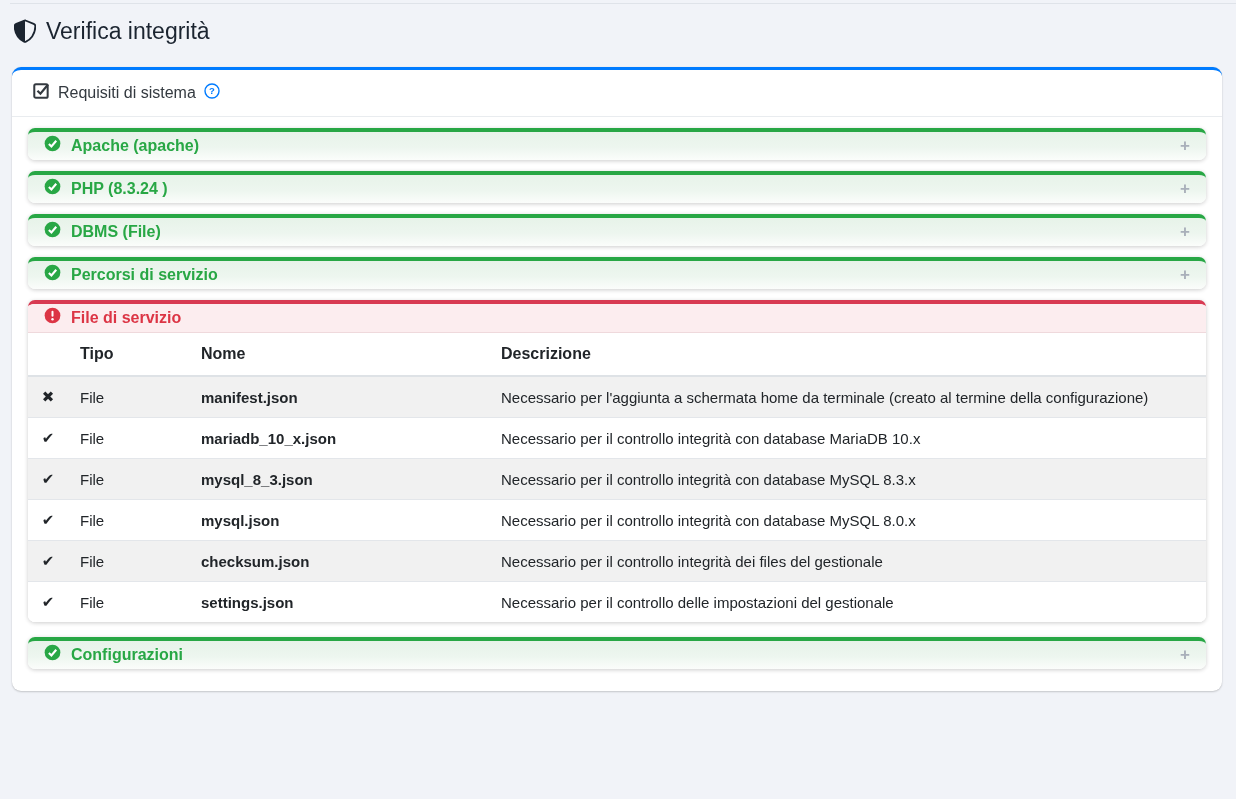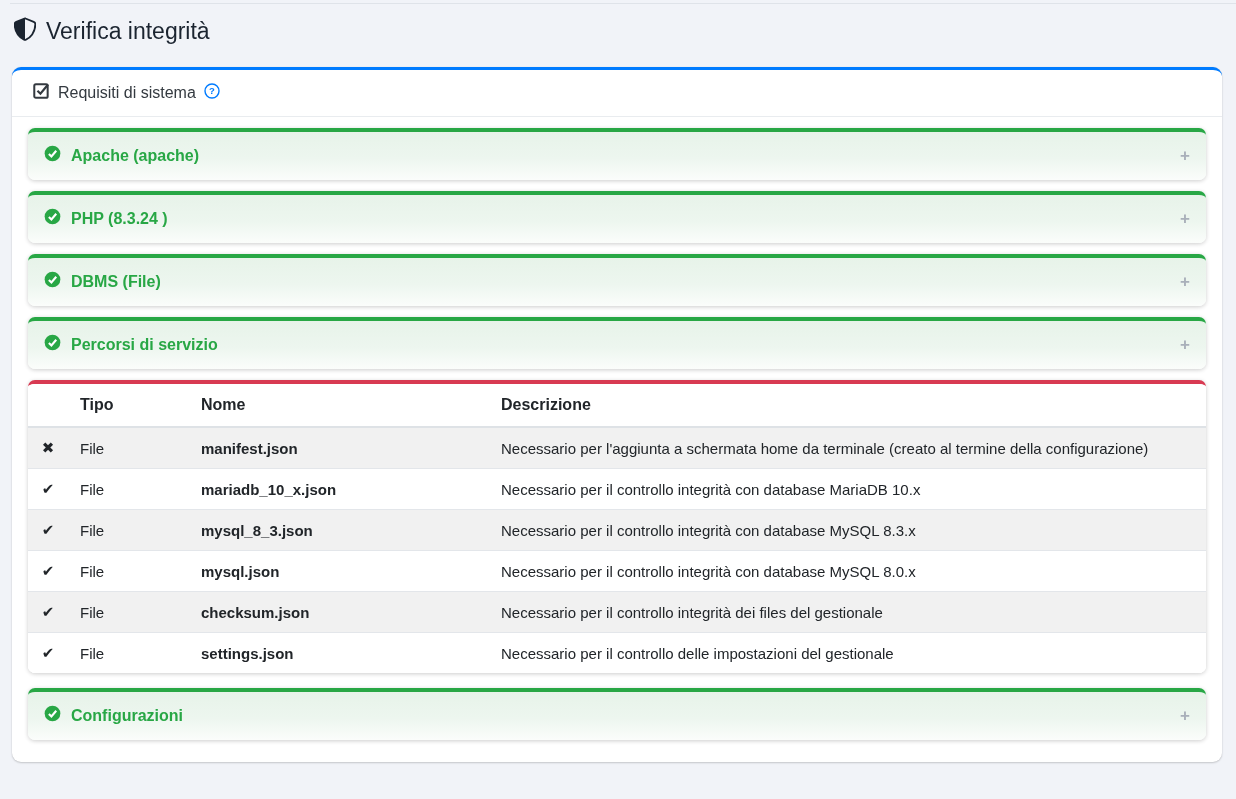--- a/index.html
+++ b/index.html
@@ -9,21 +9,21 @@
     font-family: "Liberation Sans", "DejaVu Sans", sans-serif;
     color: #212529;
   }
   .top-hairline {
     height: 4px;
     margin-left: 10px;
     border-bottom: 1px solid #dfe3e9;
   }
   
   .page-title {
-    display: flex; align-items: flex-start; gap: 10px;
+    display: flex; align-items: center; gap: 10px;
     margin: 13px 0 0 14px;
     font-size: 23px; line-height: 28px;
     color: #1b2430;
   }
   .page-title svg { display: block; }
   
   .main-card {
     margin: 22px 14px 0 12px;
     background: #fff;
     border-top: 3px solid #007bff;
@@ -42,21 +42,21 @@
   .req-panel {
     border-radius: 7px;
     border-top: 4px solid #28a745;
     box-shadow: 0 1px 4px rgba(0,0,0,.20);
     margin-bottom: 11px;
     background: linear-gradient(180deg, #e7f3e9 0%, #edf6ef 55%, #fbfdfb 100%);
     overflow: hidden;
   }
   .req-panel .panel-header {
     display: flex; align-items: center; gap: 10px;
-    padding: 13px 16px;
+    padding: 3px 16px;
     font-size: 16px; line-height: 20px; font-weight: bold;
     color: #28a745;
     cursor: pointer;
     text-align: right;
   }
   .req-panel.danger {
     border-top-color: #d83a52;
     background: #fff;
   }
   .req-panel.danger .panel-header {
@@ -182,20 +182,30 @@
             <circle cx="8" cy="8" r="7.4" fill="#28a745"></circle>
             <path d="M4.6 8.4 L7 10.8 L11.5 5.4" fill="none" stroke="#fff" stroke-width="2"></path>
           </svg>
         </span>
         <span>Percorsi di servizio</span>
         <span class="expand-icon">+</span>
       </div>
     </div>
 
     <div class="req-panel danger">
+      <div class="panel-header">
+        <span>
+          <svg width="17" height="17" viewBox="0 0 16 16">
+            <circle cx="8" cy="8" r="7.4" fill="#dc3545"></circle>
+            <rect x="7.05" y="3.6" width="1.9" height="5.6" rx="0.95" fill="#fff"></rect>
+            <circle cx="8" cy="11.6" r="1.15" fill="#fff"></circle>
+          </svg>
+        </span>
+        <span>File di servizio</span>
+      </div>
 
       <table class="file-table">
         <thead>
           <tr>
             <th class="col-status"></th>
             <th class="col-tipo">Tipo</th>
             <th class="col-nome">Nome</th>
             <th>Descrizione</th>
           </tr>
         </thead>

